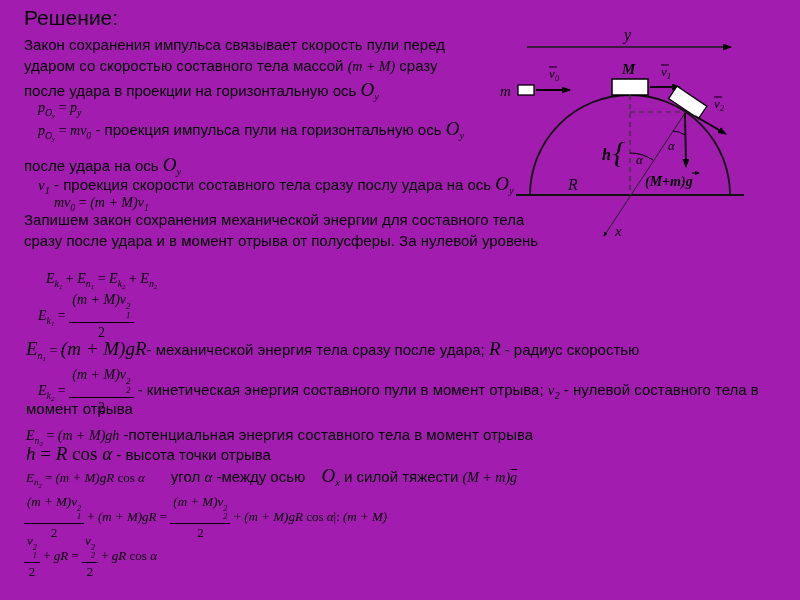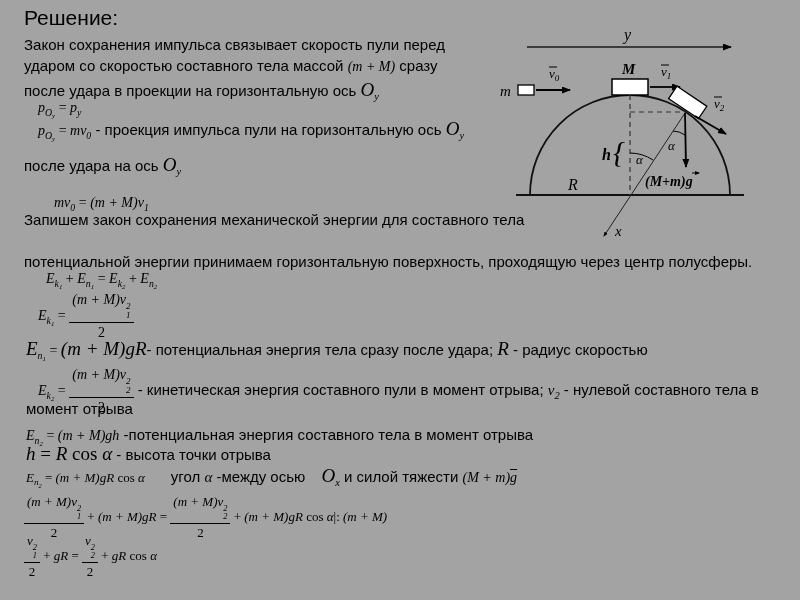--- a/index.html
+++ b/index.html
@@ -1,16 +1,16 @@
 <!DOCTYPE html>
 <html><head>
 <meta charset="utf-8">
 <style>
   html,body{margin:0;padding:0;background:#fff}
-  #page{position:relative;width:800px;height:600px;background:#a3a3a3;overflow:hidden;
+  #page{position:relative;width:800px;height:600px;background:#a21caf;overflow:hidden;
         font-family:"Liberation Sans",sans-serif;font-size:15px;color:#000;}
   .ln{position:absolute;white-space:nowrap;line-height:1.25}
   .m{font-family:"Liberation Serif",serif;font-style:italic}
   .mr{font-family:"Liberation Serif",serif;font-style:normal}
   .f14{font-size:14px}
   .f13{font-size:13px}
   .big{font-size:19px}
   .ov{text-decoration:overline}
   sub{font-size:70%;line-height:0;vertical-align:baseline;position:relative;top:.38em}
   .fr{display:inline-block;vertical-align:middle;text-align:center}
@@ -34,34 +34,35 @@
   <div class="ln" style="left:24px;top:57px"><span>ударом со скоростью составного тела массой </span><span class="m f14">(m + M)</span><span> сразу</span></div>
   <div class="ln" style="left:24px;top:78px"><span>после удара в проекции на горизонтальную ось </span><span class="m"><span class="big">O</span><sub>y</sub></span></div>
 
   <div class="ln m f14" style="left:38px;top:99px"><span>p</span><sub><span>O</span><sub>y</sub></sub><span class="mr"> = </span><span>p</span><sub>y</sub></div>
 
   <div class="ln" style="left:38px;top:117px"><span class="m f14"><span>p</span><sub><span>O</span><sub>y</sub></sub><span class="mr"> = </span><span>mv</span><sub>0</sub></span> <span>- проекция импульса пули на горизонтальную ось </span><span class="m"><span class="big">O</span><sub>y</sub></span></div>
 
 
   <div class="ln" style="left:24px;top:153px"><span>после удара на ось </span><span class="m"><span class="big">O</span><sub>y</sub></span></div>
 
+  <div class="ln" style="left:38px;top:172px"><span class="m"><span>v</span><sub>1</sub></span><span> - проекция скорости составного тела сразу послу удара на ось </span><span class="m"><span class="big">O</span><sub>y</sub></span></div>
 
   <div class="ln m f14" style="left:54px;top:194px"><span>mv</span><sub>0</sub><span class="mr"> = </span><span>(m + M)v</span><sub>1</sub></div>
 
   <div class="ln" style="left:24px;top:211px">Запишем закон сохранения механической энергии для составного тела</div>
-  <div class="ln" style="left:24px;top:253px">потенциальной энергии принимаем горизонтальную поверхность, проходящую через центр полусферы.</div>
+  <div class="ln" style="left:24px;top:232px">сразу после удара и в момент отрыва от полусферы. За нулевой уровень</div>
 
   <div class="ln m f14" style="left:46px;top:270px"><span>E</span><sub><span>k</span><sub>1</sub></sub><span class="mr"> + </span><span>E</span><sub><span>n</span><sub>1</sub></sub><span class="mr"> = </span><span>E</span><sub><span>k</span><sub>2</sub></sub><span class="mr"> + </span><span>E</span><sub><span>n</span><sub>2</sub></sub></div>
 
   <div class="ln" style="left:38px;top:291px"><span class="m f14"><span>E</span><sub><span>k</span><sub>1</sub></sub><span class="mr"> = </span></span><span class="fr m f14"><span class="fn"><span>(m + M)v</span><span class="ss">
             <span>2</span>
             <span>1</span>
           </span></span><span class="fd mr">2</span></span></div>
 
-  <div class="ln" style="left:26px;top:337px"><span class="m f14"><span class="big">E</span><sub><span>n</span><sub>1</sub></sub><span class="mr"> = </span><span class="big">(m + M)gR</span></span><span>- потенциальная энергия тела сразу после удара; </span><span class="m big">R</span><span> - радиус скоростью</span></div>
+  <div class="ln" style="left:26px;top:337px"><span class="m f14"><span class="big">E</span><sub><span>n</span><sub>1</sub></sub><span class="mr"> = </span><span class="big">(m + M)gR</span></span><span>- механической энергия тела сразу после удара; </span><span class="m big">R</span><span> - радиус скоростью</span></div>
 
   <div class="ln" style="left:38px;top:366px"><span class="m f14"><span>E</span><sub><span>k</span><sub>2</sub></sub><span class="mr"> = </span></span><span class="fr m f14"><span class="fn"><span>(m + M)v</span><span class="ss">
             <span>2</span>
             <span>2</span>
           </span></span><span class="fd mr">2</span></span><span> - кинетическая энергия составного пули в момент отрыва; </span><span class="m"><span>v</span><sub>2</sub></span><span> - нулевой составного тела в</span></div>
 
   <div class="ln" style="left:26px;top:400px">момент отрыва</div>
 
   <div class="ln" style="left:26px;top:426px"><span class="m f14"><span>E</span><sub><span>n</span><sub>2</sub></sub><span class="mr"> = </span><span>(m + M)gh</span></span><span> -потенциальная энергия составного тела в момент отрыва</span></div>
 

